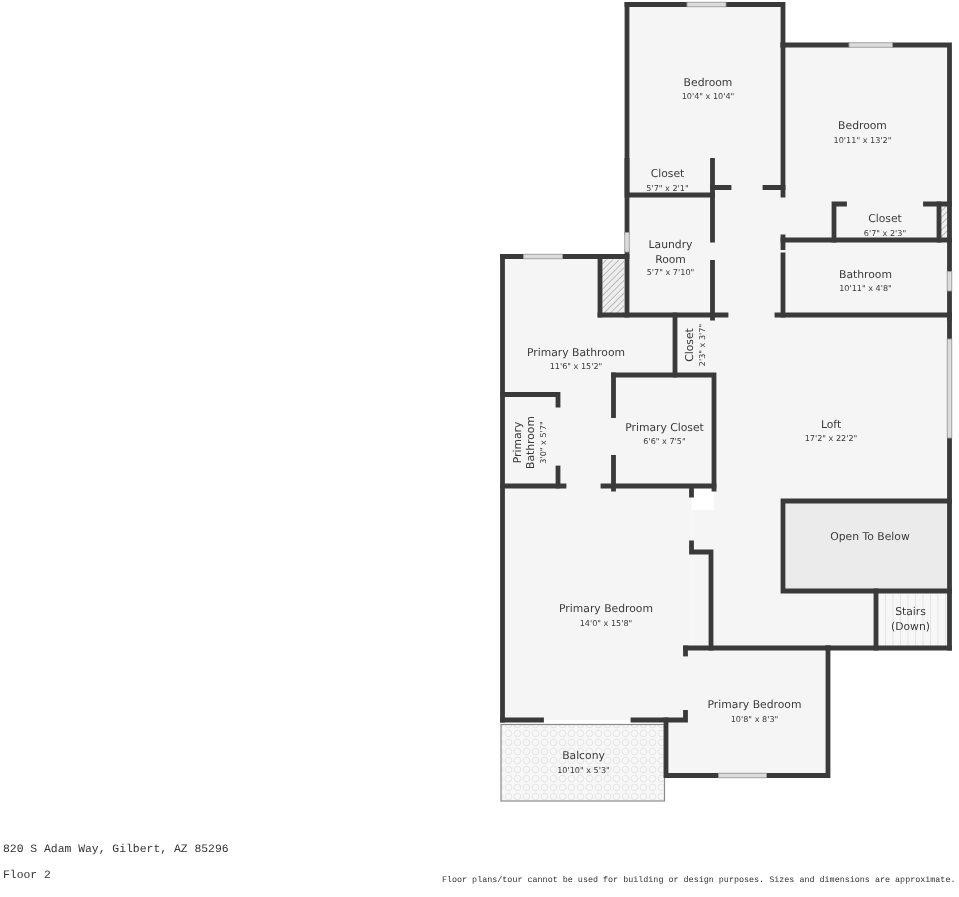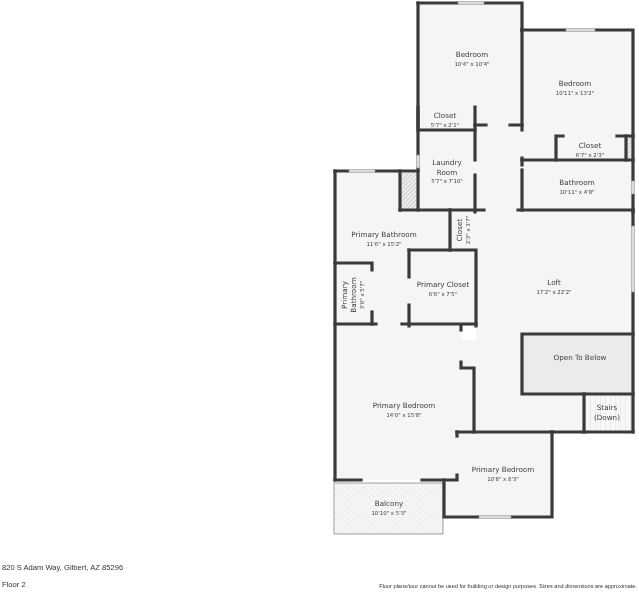--- a/index.html
+++ b/index.html
@@ -1,20 +1,20 @@
 <!DOCTYPE html>
 <html><head>
 <meta charset="utf-8">
 <style>
   html, body { margin:0; padding:0; background:#ffffff; }
   body { width:639px; height:598px; position:relative; overflow:hidden; font-family:"DejaVu Sans", sans-serif; }
   #plan { position:absolute; left:0; top:0; }
   .room-name { font-family:"DejaVu Sans", sans-serif; font-size:7.2px; fill:#3a3a3a; text-anchor:middle; }
   .room-dim { font-family:"DejaVu Sans", sans-serif; font-size:5.4px; fill:#3a3a3a; text-anchor:middle; }
-  .footer-text { position:absolute; font-family:Liberation Sans, sans-serif; color:#333; }
+  .footer-text { position:absolute; font-family:Liberation Mono, monospace; color:#333; }
   #address { left:2px; top:563px; font-size:7.6px; }
   #floor { left:2px; top:580px; font-size:7.6px; }
   #disclaimer { right:2px; top:583px; font-size:5.6px; }
 </style>
 </head>
 <body>
 
 <svg id="plan" width="639" height="598" viewBox="0 0 639 598" xmlns="http://www.w3.org/2000/svg">
   <defs>
     <pattern id="hatch" width="3" height="3" patternUnits="userSpaceOnUse" patternTransform="rotate(45)">

